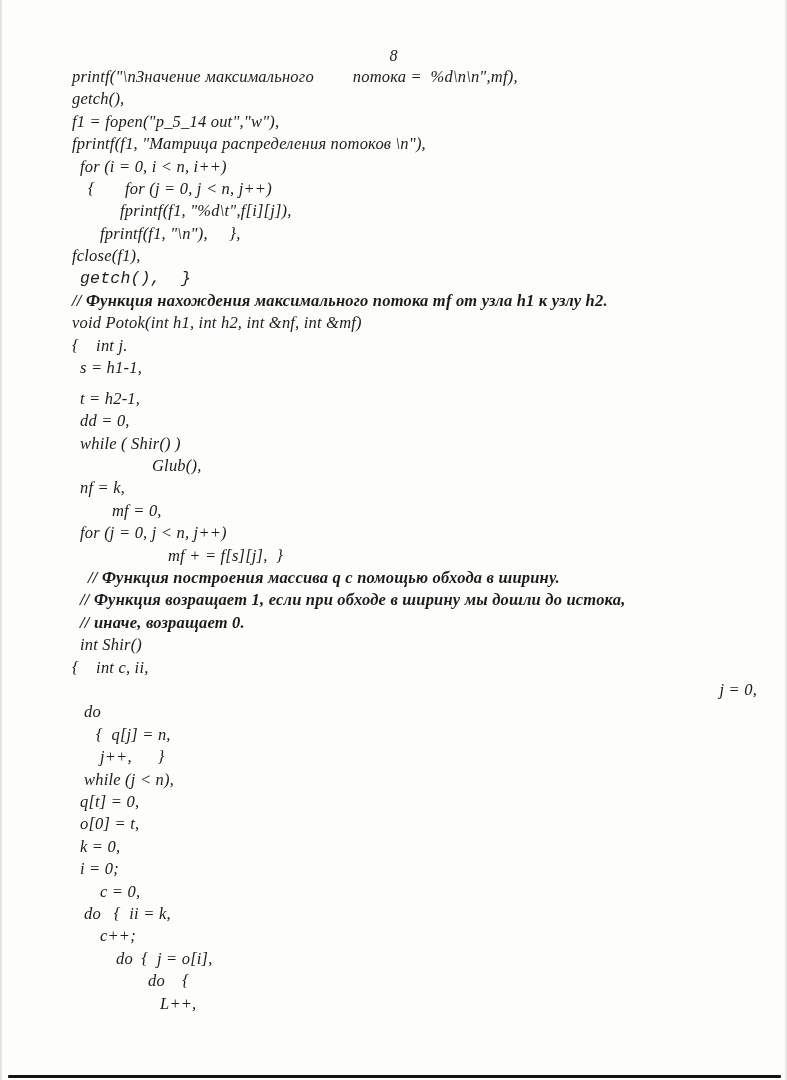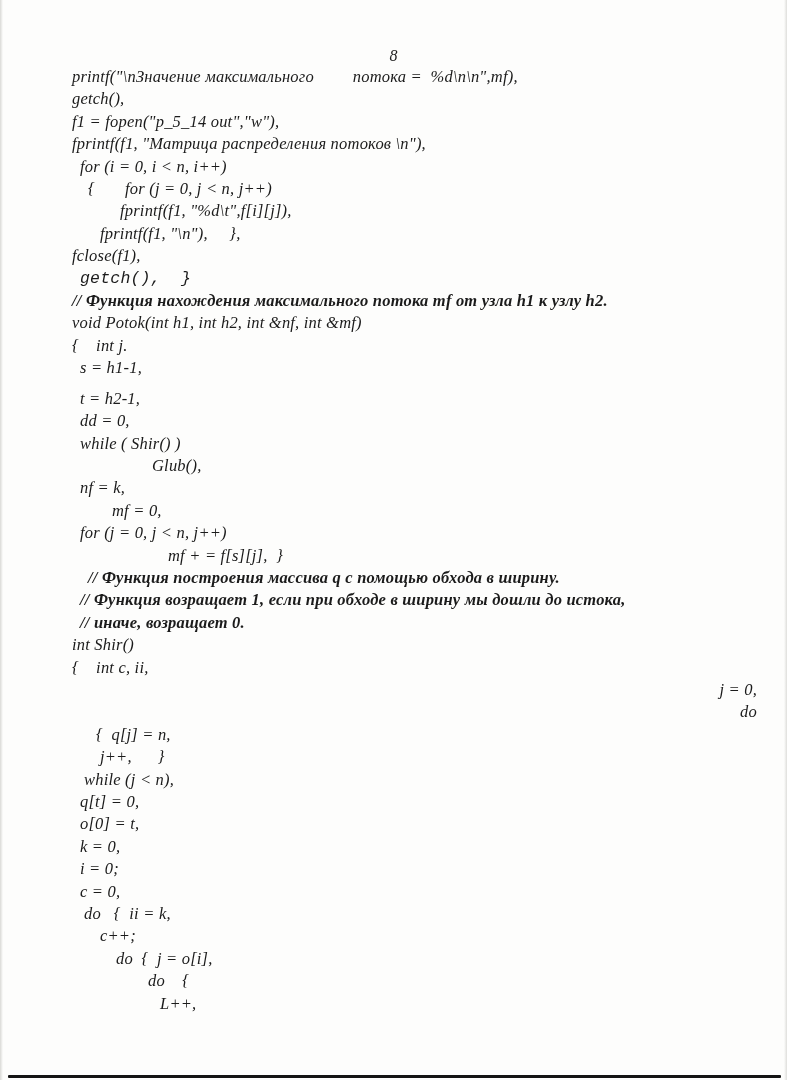--- a/index.html
+++ b/index.html
@@ -95,32 +95,32 @@
       <div class="code-line" style="padding-left: 8px;">dd = 0,</div>
       <div class="code-line" style="padding-left: 8px;">while ( Shir() )</div>
       <div class="code-line" style="padding-left: 80px;">Glub(),</div>
       <div class="code-line" style="padding-left: 8px;">nf = k,</div>
       <div class="code-line" style="padding-left: 8px; margin-left: 32px;">mf = 0,</div>
       <div class="code-line" style="padding-left: 8px;">for (j = 0, j &lt; n, j++)</div>
       <div class="code-line" style="padding-left: 96px;">mf + = f[s][j],  }</div>
       <div class="code-line bold" style="padding-left: 16px;">// Функция построения массива q с помощью обхода в ширину.</div>
       <div class="code-line bold" style="padding-left: 8px;">// Функция возращает 1, если при обходе в ширину мы дошли до истока,</div>
       <div class="code-line bold" style="padding-left: 8px;">// иначе, возращает 0.</div>
-      <div class="code-line" style="padding-left: 0px;">int Shir()</div>
+      <div class="code-line" style="padding-left: 0px; margin-left: 8px;">int Shir()</div>
       <div class="code-line" style="padding-left: 0px;">{    int c, ii,</div>
       <div class="code-line" style="padding-left: 8px; text-align: right;">j = 0,</div>
-      <div class="code-line" style="padding-left: 12px; text-align: right;">do</div>
+      <div class="code-line" style="padding-left: 12px;">do</div>
       <div class="code-line" style="padding-left: 24px;">{  q[j] = n,</div>
       <div class="code-line" style="padding-left: 28px;">j++,      }</div>
       <div class="code-line" style="padding-left: 12px;">while (j &lt; n),</div>
       <div class="code-line" style="padding-left: 8px;">q[t] = 0,</div>
       <div class="code-line" style="padding-left: 8px;">o[0] = t,</div>
       <div class="code-line" style="padding-left: 8px;">k = 0,</div>
       <div class="code-line" style="padding-left: 8px;">i = 0;</div>
-      <div class="code-line" style="padding-left: 8px;">c = 0,</div>
+      <div class="code-line" style="padding-left: 8px; margin-left: 20px;">c = 0,</div>
       <div class="code-line" style="padding-left: 12px;">do   {  ii = k,</div>
       <div class="code-line" style="padding-left: 28px;">c++;</div>
       <div class="code-line" style="padding-left: 44px;">do  {  j = o[i],</div>
       <div class="code-line" style="padding-left: 76px;">do    {</div>
       <div class="code-line" style="padding-left: 88px;">L++,</div>
     </div>
   <div class="bottom-edge"></div>
 </div>
 
 </body></html>

